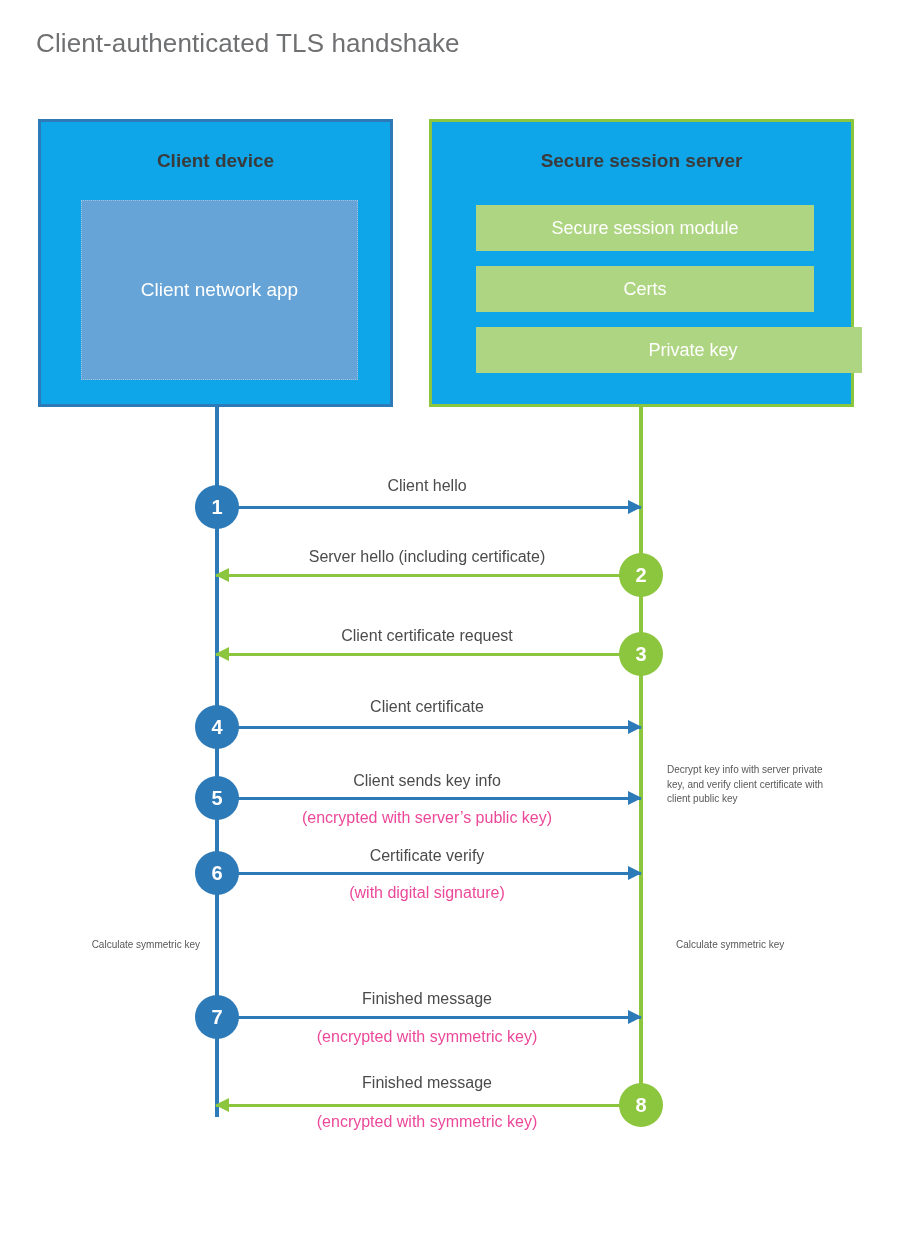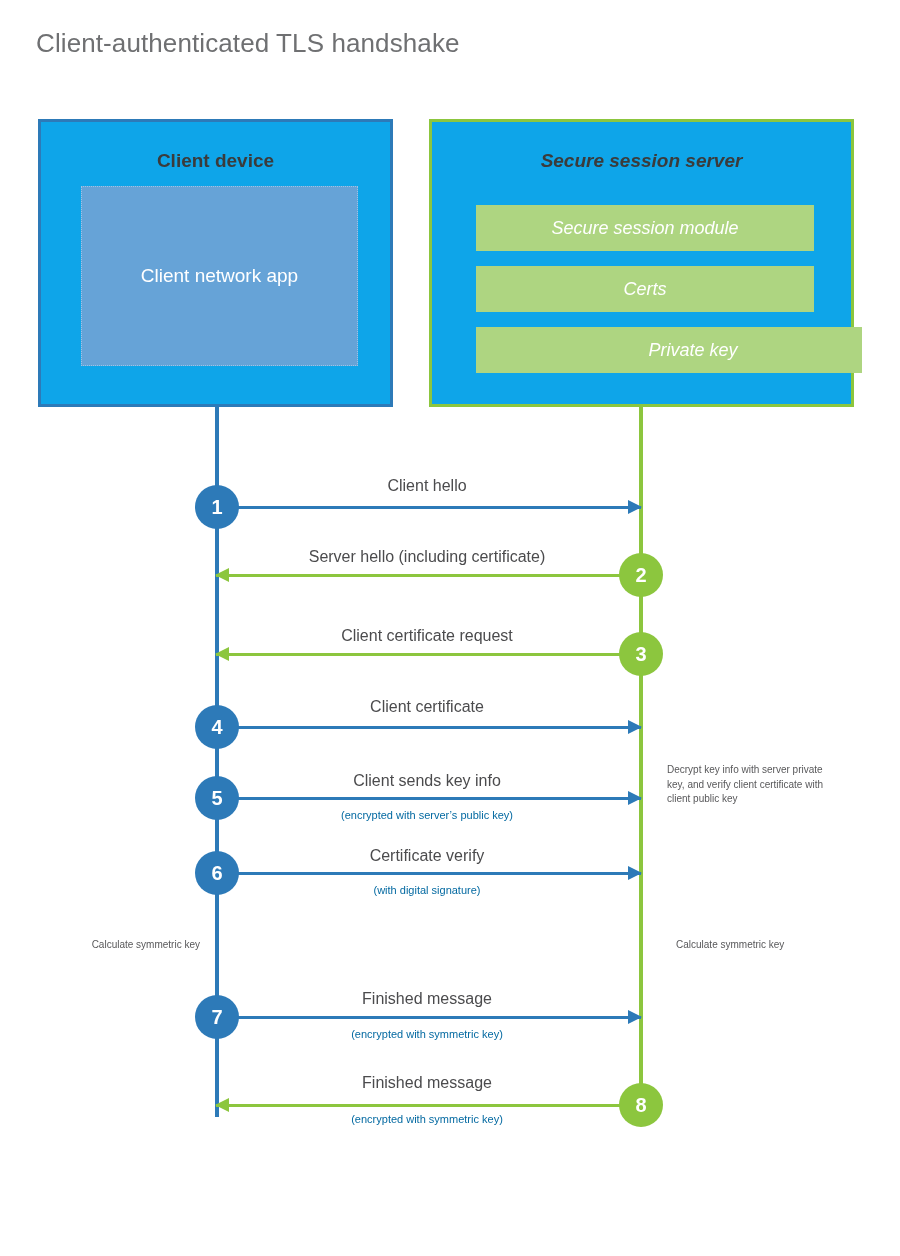--- a/index.html
+++ b/index.html
@@ -13,29 +13,29 @@
   
   .title{
     position:absolute;left:36px;top:28px;
     font-size:26px;font-weight:300;color:#6f7072;
     letter-spacing:.1px;white-space:nowrap;
   }
 
   
   .box{position:absolute;background:#0ea5e9;box-sizing:border-box;}
   .box.client{left:38px;top:119px;width:355px;height:288px;border:3px solid #2d7ab8;}
-  .box.server{left:429px;top:119px;width:425px;height:288px;border:3px solid #8cc63e;font-style:italic;}
+  .box.server{left:429px;top:119px;width:425px;height:288px;border:3px solid #8cc63e;}
 
   .box-title{
     position:absolute;left:0;right:0;top:28px;text-align:center;
     font-size:19px;font-weight:bold;color:#3b3b3b;
   }
 
   .client-app{
-    position:absolute;left:40px;top:64px;width:275px;height:178px;
+    position:absolute;left:40px;top:78px;width:275px;height:178px;
     background:#66a3d7;
     border:1px dotted #9dc4e6;
     display:flex;align-items:center;justify-content:center;
     color:#ffffff;font-size:19px;font-weight:300;text-align:left;line-height:1.35;
   }
 
   .srv-item{
     position:absolute;left:44px;width:338px;height:46px;
     background:#aed581;
     display:flex;align-items:center;justify-content:center;
@@ -68,21 +68,21 @@
     border-top:7.5px solid transparent;border-bottom:7.5px solid transparent;
   }
   .arrow.blue .head{right:-1px;border-left:14px solid #2d7ab8;}
   .arrow.green .head{left:-1px;border-right:14px solid #8cc63e;}
 
   
   .msg{
     position:absolute;text-align:center;color:#4b4b4d;
     font-size:16px;font-weight:400;white-space:nowrap;
   }
-  .msg.sub{font-size:11px;color:#0369a1;}
+  .msg.sub{font-size:16px;color:#ec4899;}
 
   
   .note{
     position:absolute;color:#58585a;font-size:10px;line-height:1.45;
   }
   .note.left{text-align:right;}
   .note.right{text-align:left;}
 </style>
 </head>
 <body>

